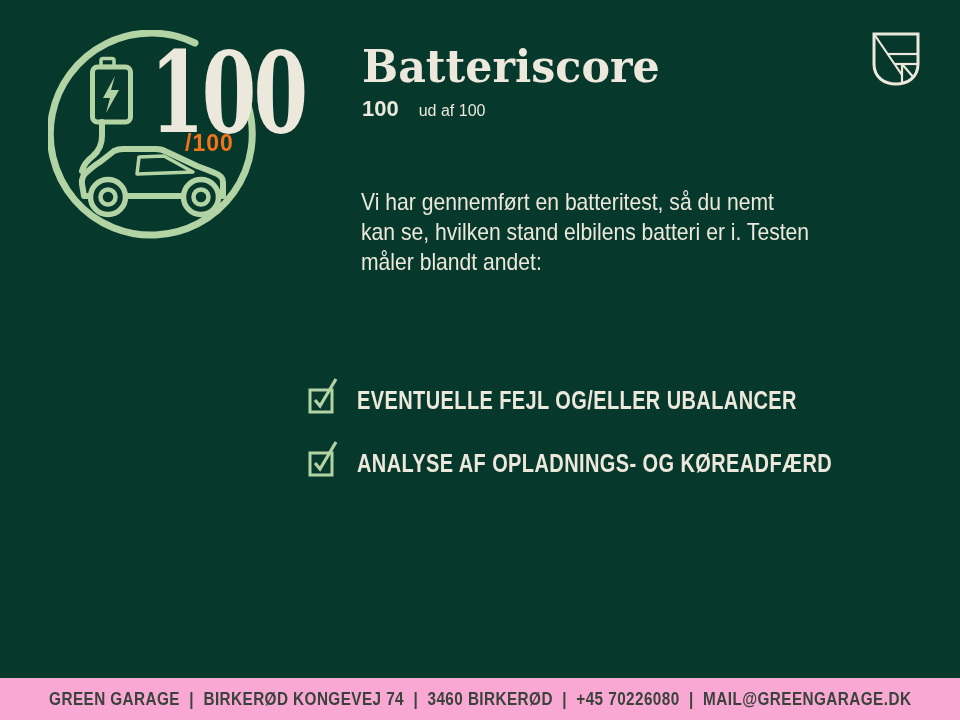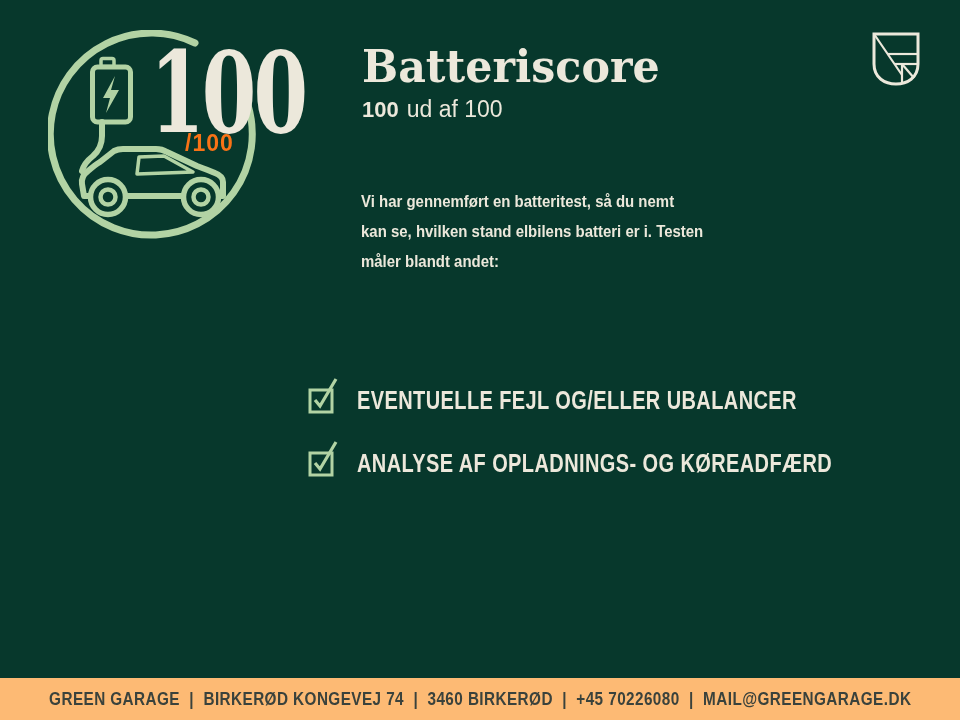--- a/index.html
+++ b/index.html
@@ -26,39 +26,39 @@
   .logo-svg{position:absolute;left:871px;top:31px;}
   
   .title{
     position:absolute;left:362px;top:40px;margin:0;
     font-family:"DejaVu Serif","Liberation Serif",serif;
     font-weight:bold;font-size:45px;line-height:1.2;color:#ece8db;
     transform:scaleX(0.95);transform-origin:left top;white-space:nowrap;
   }
   .subtitle{position:absolute;left:362px;top:96px;white-space:nowrap;}
   .subtitle .sub-score{font-weight:bold;font-size:22px;color:#ece8db;}
-  .subtitle .sub-rest{font-size:23px;color:#ece8db;margin-left:8px;text-align:center;}
+  .subtitle .sub-rest{font-size:16px;color:#ece8db;margin-left:20px;text-align:center;}
   
-  .para{position:absolute;left:361px;font-size:17px;line-height:30px;color:#ece8db;font-weight:bold;}
+  .para{position:absolute;left:361px;font-size:24px;line-height:30px;color:#ece8db;}
   .para .line{transform:scaleX(0.88);transform-origin:left top;white-space:nowrap;}
   .intro{top:187px;}
   .outro{top:537px;}
   
   .check-row{position:absolute;left:308px;height:44px;width:600px;}
   .row-1{top:308px;} .row-2{top:371px;} .row-3{top:434px;}
   .check-icon{position:absolute;left:0;top:2px;}
   .check-label{
     position:absolute;left:49px;top:14px;
     font-weight:bold;font-size:25px;line-height:30px;letter-spacing:0.5px;
     color:#ece8db;white-space:nowrap;
     transform:scaleX(0.80);transform-origin:left top;
   }
   
   .footer{
-    position:absolute;left:0;right:0;bottom:0;height:42px;background:#fdba74;
+    position:absolute;left:0;right:0;bottom:0;height:42px;background:#f9a8d4;
     display:flex;align-items:center;justify-content:center;
   }
   .footer span{
     font-weight:bold;font-size:18px;letter-spacing:0.5px;color:#3a423c;
     white-space:pre;transform:scaleX(0.85);transform-origin:center;
   }
 </style>
 </head>
 <body>
 

